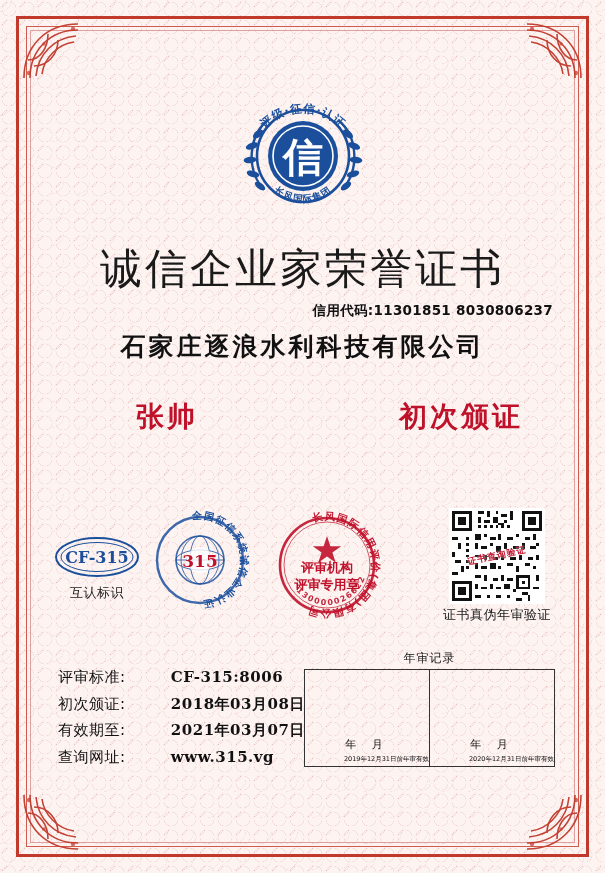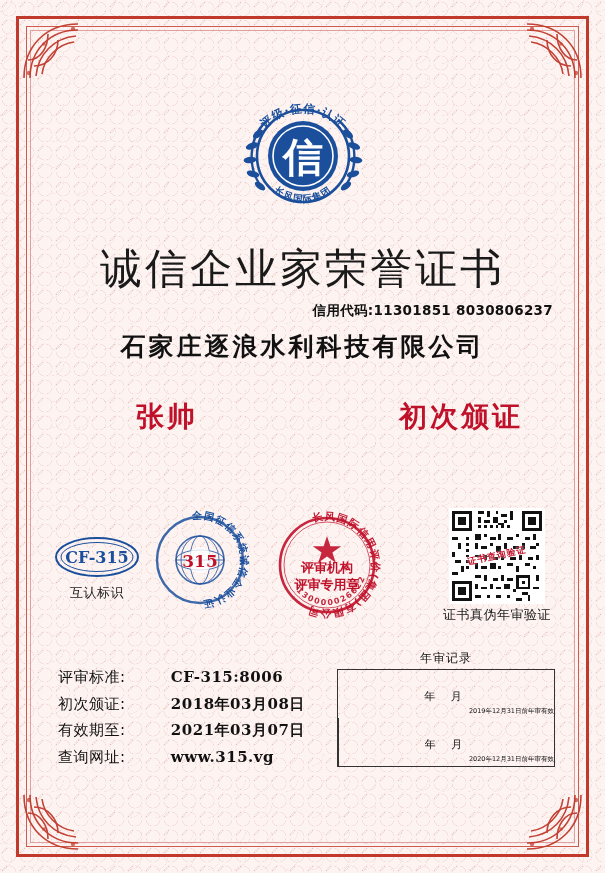--- a/index.html
+++ b/index.html
@@ -183,34 +183,33 @@
     letter-spacing: .5px;
   }
   .info-block .row { white-space: nowrap; }
   .info-block .mono { font-family: "DejaVu Serif", serif; font-weight: bold; margin-left: 40px; }
 
   
   .review {
     position: absolute;
     right: 14px;
     top: 614px;
-    width: 218px;
+    width: 251px;
   }
   .review-title {
     text-align: center;
     font-size: 12px;
     color: #111;
     letter-spacing: 1px;
     margin-bottom: 2px;
   }
   .review-table {
     border: 1px solid #333;
     height: 96px;
     display: flex;
-    flex-direction: column;
   }
   .review-cell {
     flex: 1 1 50%;
     position: relative;
   }
   .review-cell + .review-cell { border-left: 1px solid #333; }
   .cell-ym {
     position: absolute;
     left: 0; right: 0;
     bottom: 14px;

